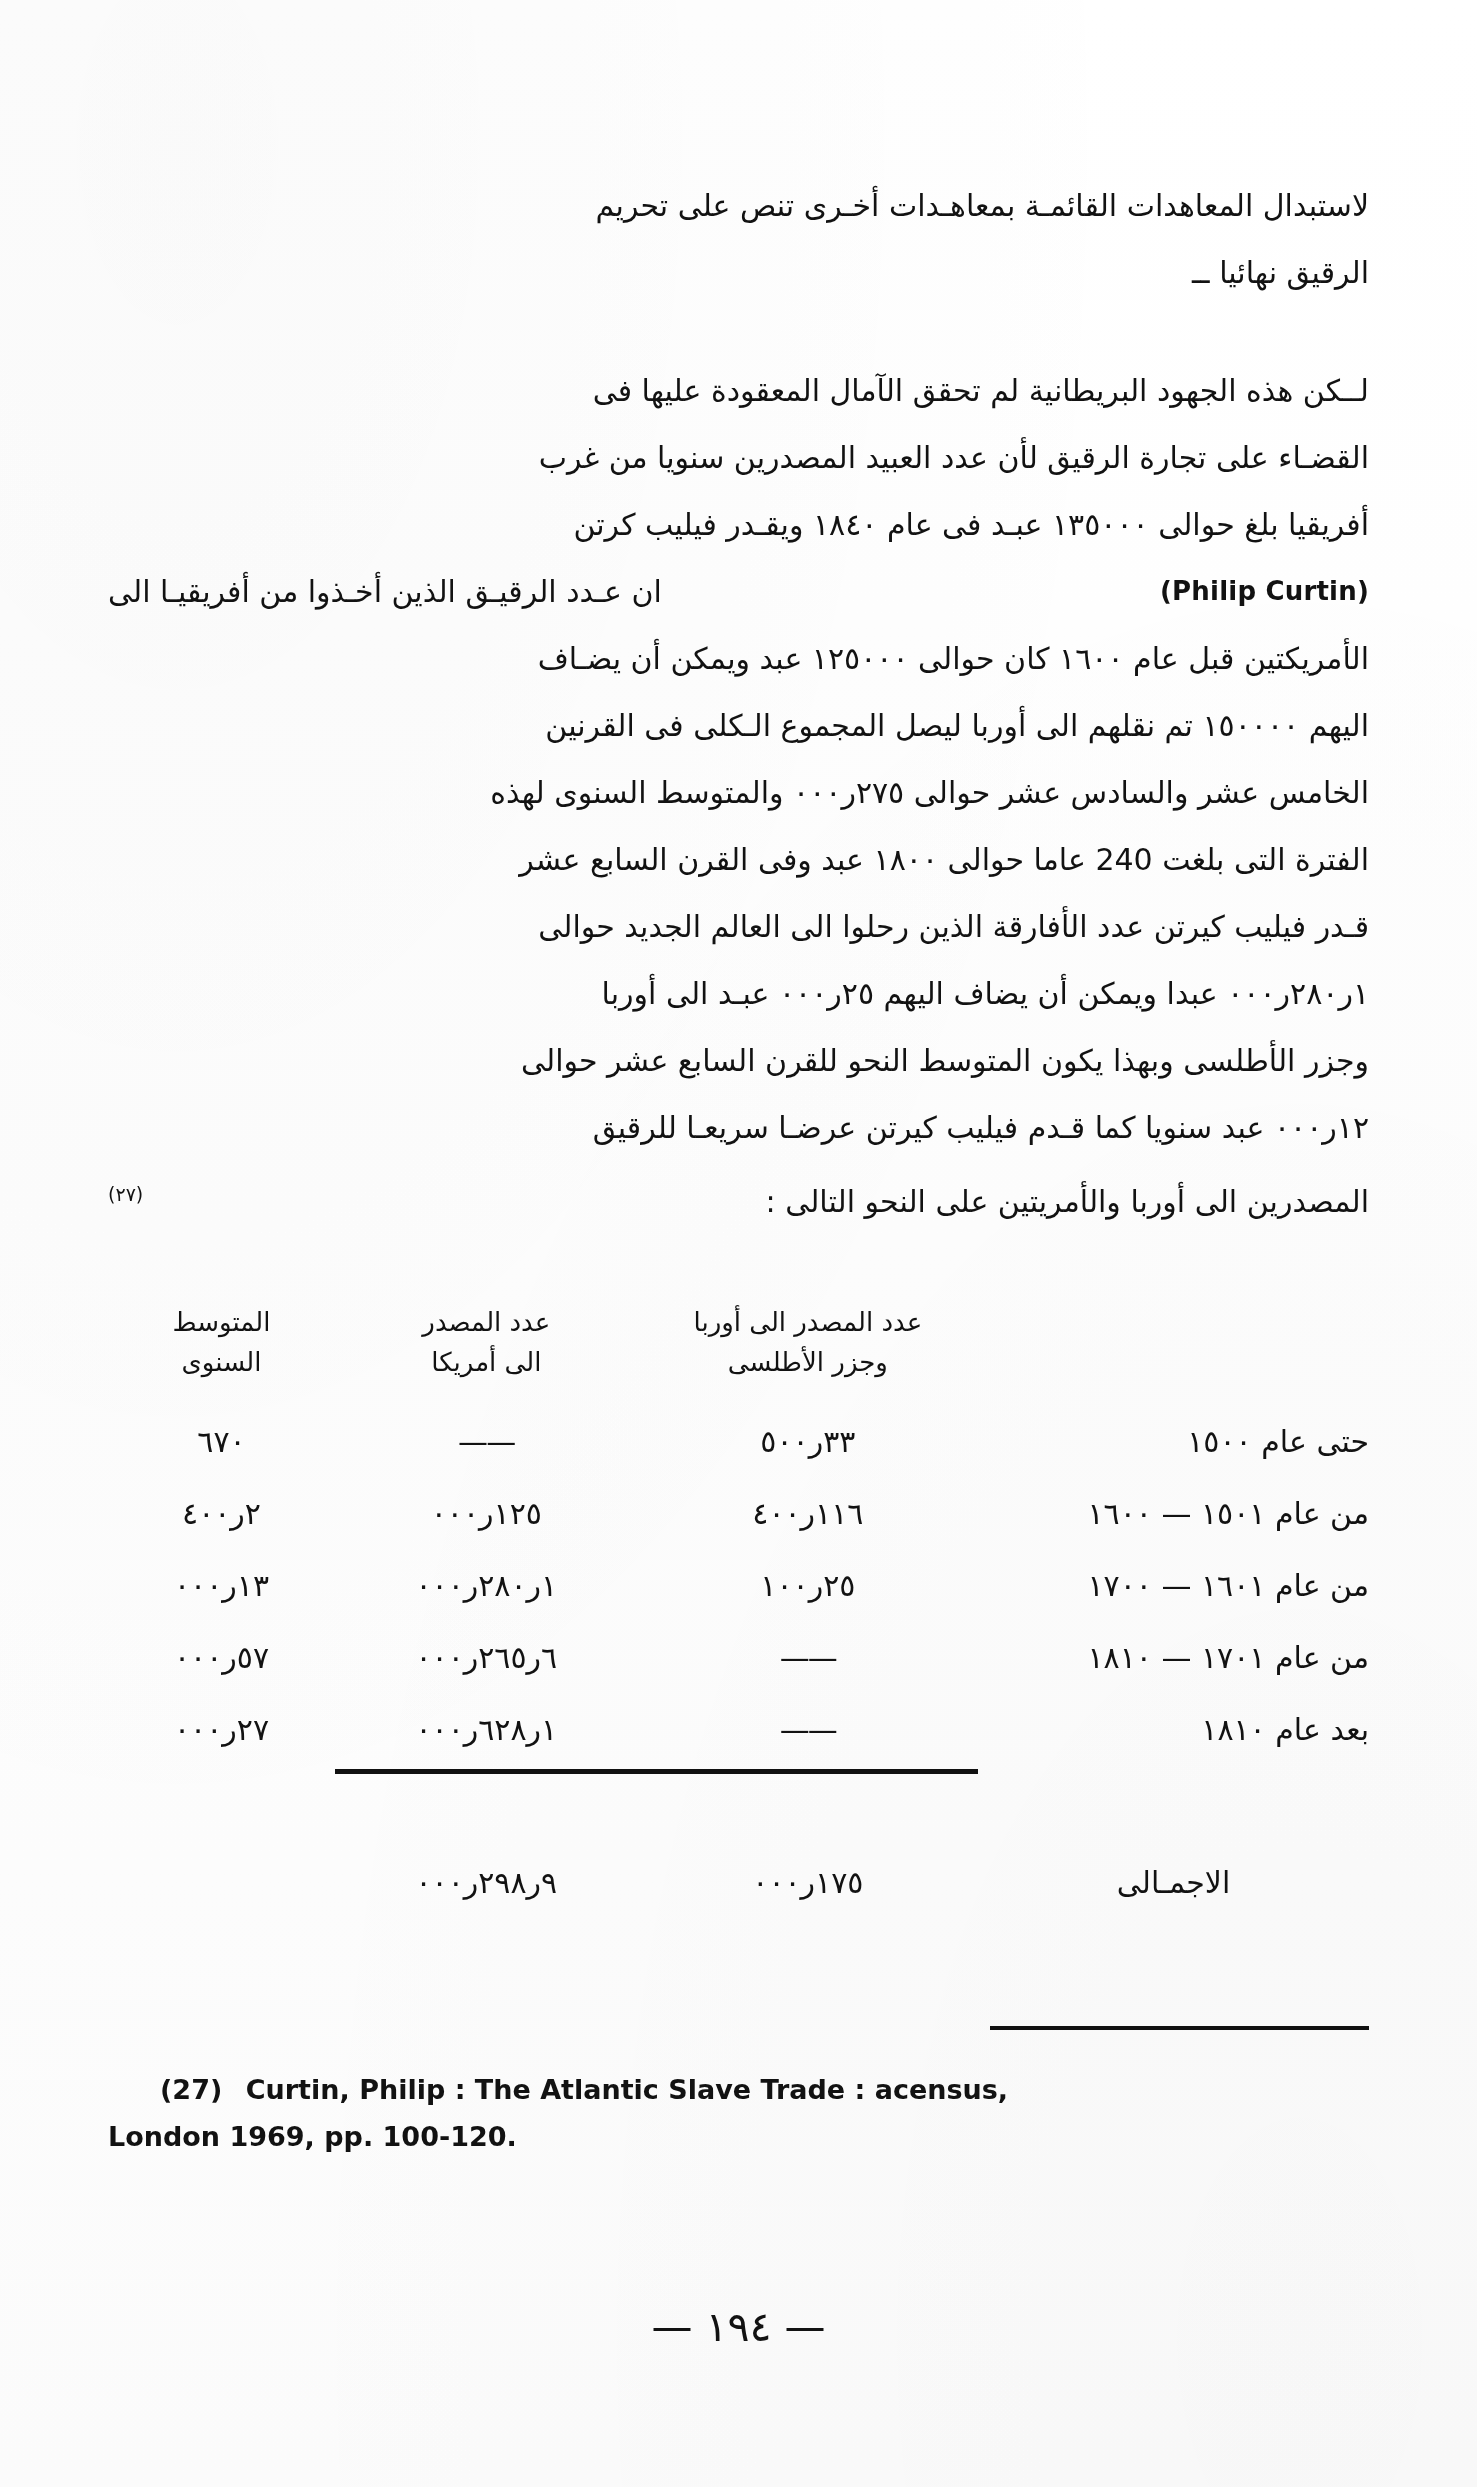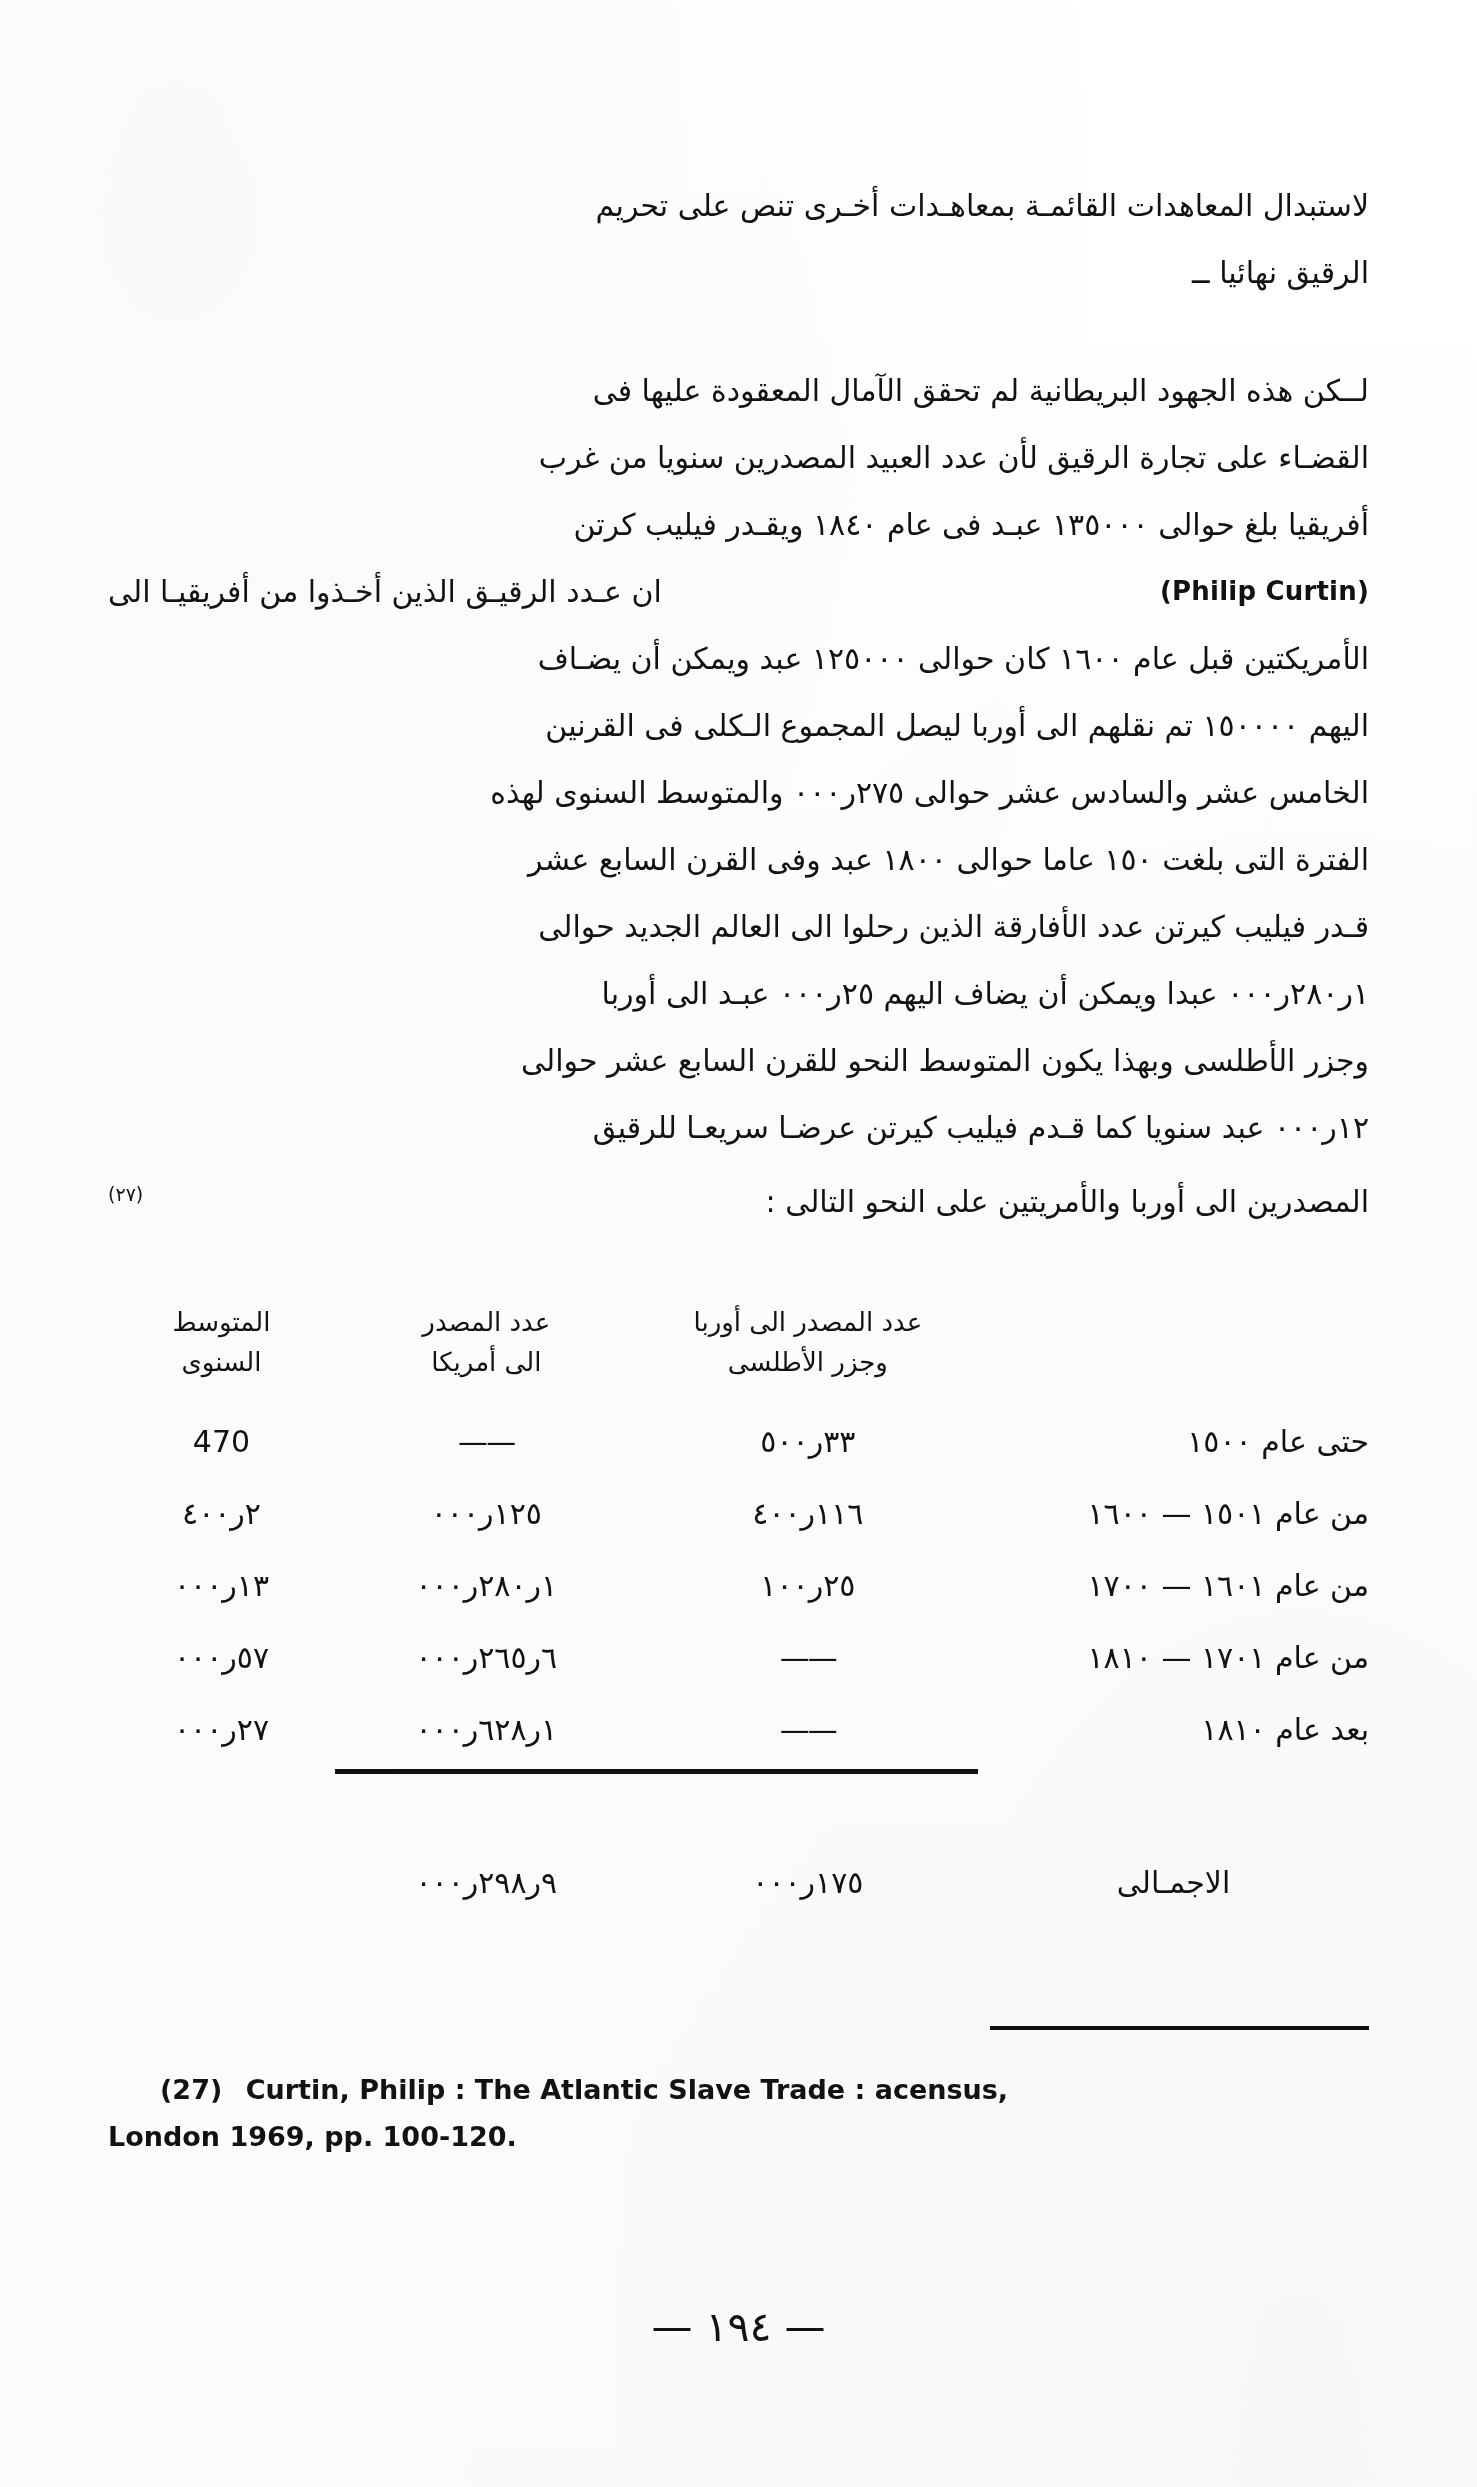--- a/index.html
+++ b/index.html
@@ -180,21 +180,21 @@
       <div class="para-line">أفريقيا بلغ حوالى ١٣٥٠٠٠ عبـد فى عام ١٨٤٠ ويقـدر فيليب كرتن</div>
 
       <div class="para-line">
         <span class="w latin">(Philip Curtin)</span>
         <span class="w">ان عـدد الرقيـق الذين أخـذوا من أفريقيـا الى</span>
       </div>
 
       <div class="para-line">الأمريكتين قبل عام ١٦٠٠ كان حوالى ١٢٥٠٠٠ عبد ويمكن أن يضـاف</div>
       <div class="para-line">اليهم ١٥٠٠٠٠ تم نقلهم الى أوربا ليصل المجموع الـكلى فى القرنين</div>
       <div class="para-line">الخامس عشر والسادس عشر حوالى ٢٧٥ر٠٠٠ والمتوسط السنوى لهذه</div>
-      <div class="para-line">الفترة التى بلغت ١٥٠ عاما حوالى ١٨٠٠ عبد وفى القرن السابع عشر</div>
+      <div class="para-line">الفترة التى بلغت 240 عاما حوالى ١٨٠٠ عبد وفى القرن السابع عشر</div>
       <div class="para-line">قـدر فيليب كيرتن عدد الأفارقة الذين رحلوا الى العالم الجديد حوالى</div>
       <div class="para-line">١ر٢٨٠ر٠٠٠ عبدا ويمكن أن يضاف اليهم ٢٥ر٠٠٠ عبـد الى أوربا</div>
       <div class="para-line">وجزر الأطلسى وبهذا يكون المتوسط النحو للقرن السابع عشر حوالى</div>
       <div class="para-line">١٢ر٠٠٠ عبد سنويا كما قـدم فيليب كيرتن عرضـا سريعـا للرقيق</div>
 
       <div class="para-line free">
         <span class="w">المصدرين الى أوربا والأمريتين على النحو التالى :</span>
         <span class="footnote-marker">(٢٧)</span>
       </div>
     </div>
@@ -217,21 +217,21 @@
             <div>المتوسط</div>
             <div>السنوى</div>
           </th>
         </tr>
       </thead>
       <tbody>
         <tr>
           <td class="col-label">حتى عام ١٥٠٠</td>
           <td class="col-europe">٣٣ر٥٠٠</td>
           <td class="col-america dash-cell">——</td>
-          <td class="col-avg">470</td>
+          <td class="col-avg">٦٧٠</td>
         </tr>
         <tr>
           <td class="col-label">من عام ١٥٠١ — ١٦٠٠</td>
           <td class="col-europe">١١٦ر٤٠٠</td>
           <td class="col-america">١٢٥ر٠٠٠</td>
           <td class="col-avg">٢ر٤٠٠</td>
         </tr>
         <tr>
           <td class="col-label">من عام ١٦٠١ — ١٧٠٠</td>
           <td class="col-europe">٢٥ر١٠٠</td>

